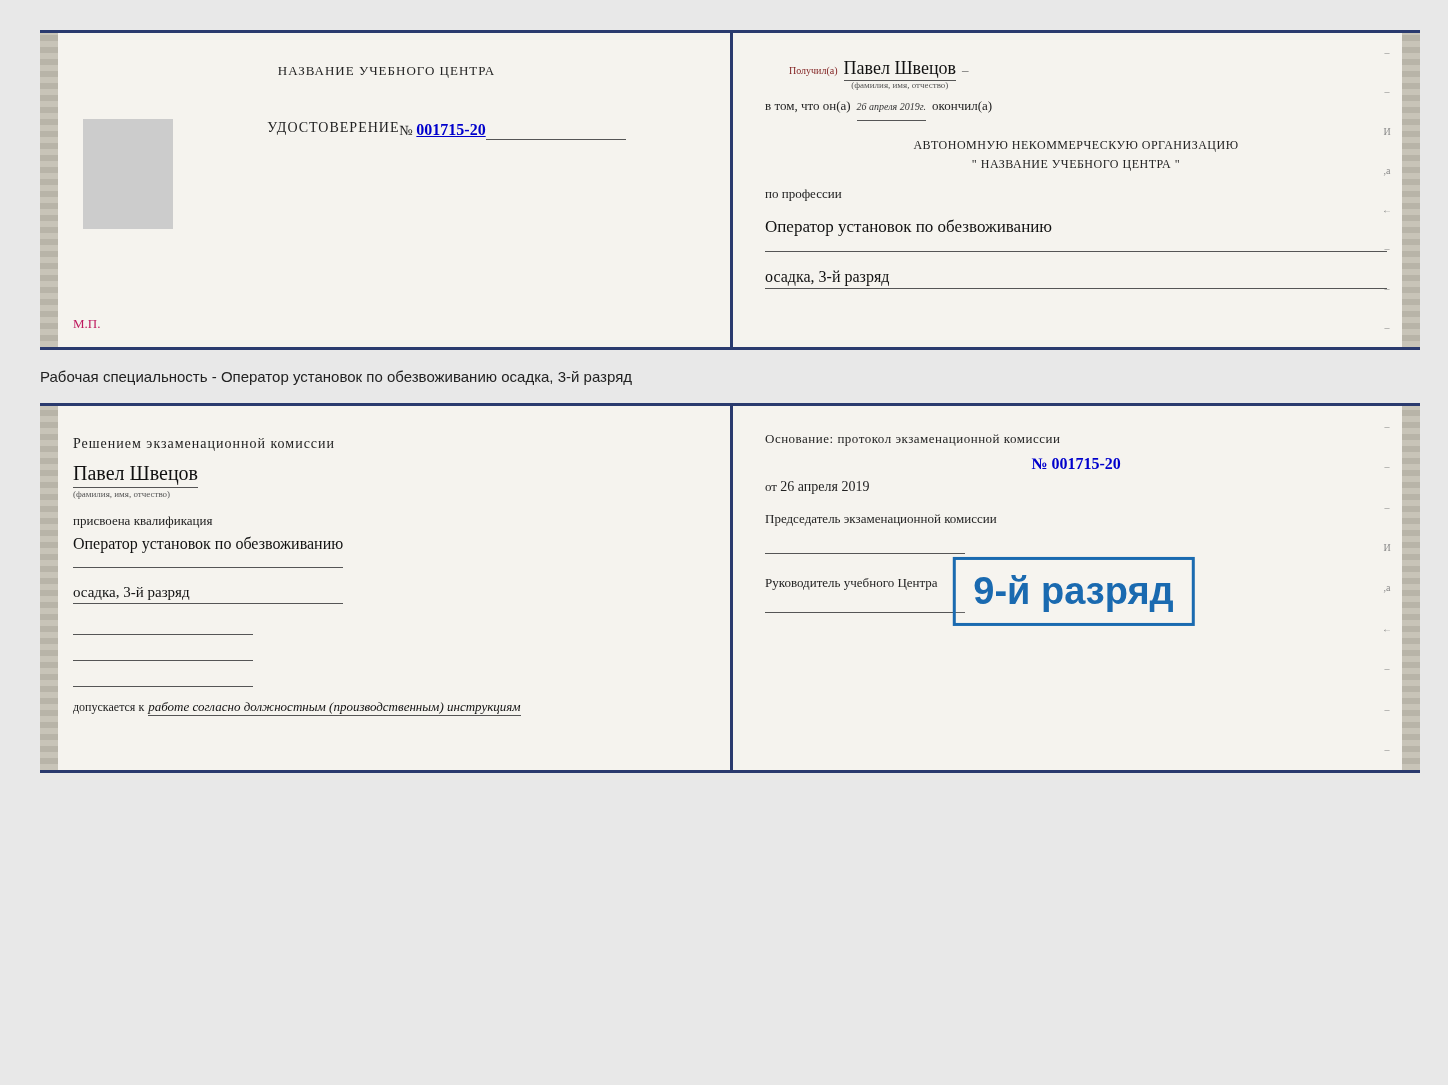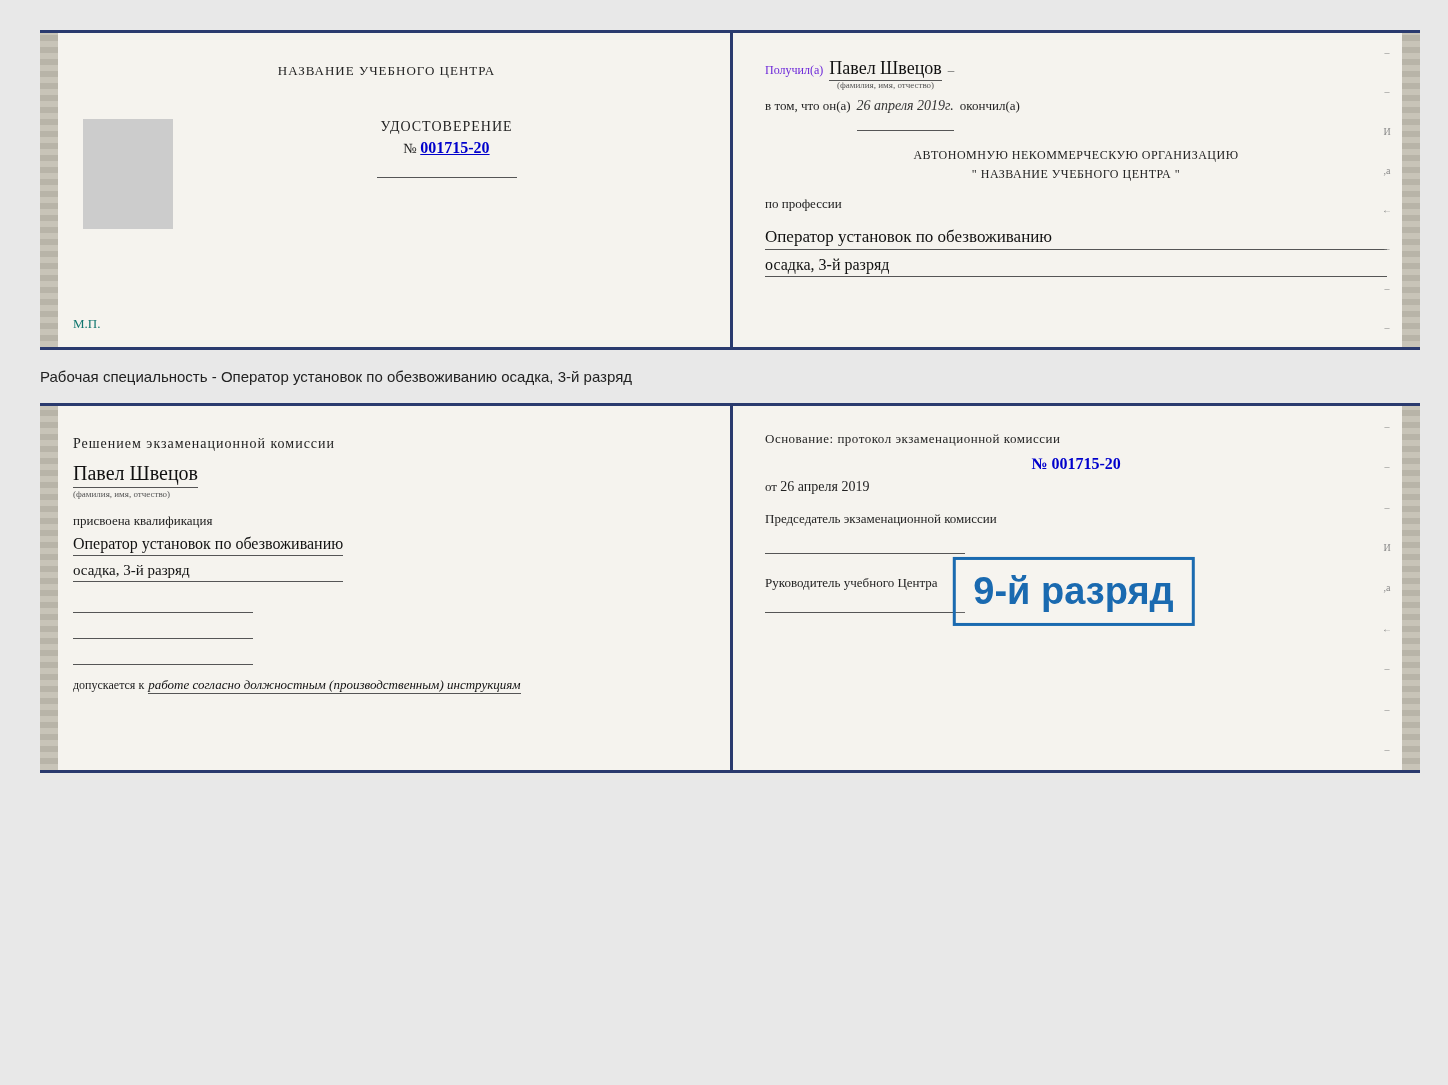--- a/index.html
+++ b/index.html
@@ -108,21 +108,21 @@
       margin: 10px 0 10px 0;
       align-self: flex-start;
       margin-left: 10px;
     }
 
     .udostoverenie-block {
       text-align: center;
       margin-top: 10px;
       flex: 1;
       display: flex;
-      flex-direction: column;
+      flex-direction: row;
       align-items: center;
       justify-content: center;
     }
 
     .udostoverenie-title {
       font-size: 14px;
       text-transform: uppercase;
       letter-spacing: 1px;
       color: #222;
       margin-bottom: 4px;
@@ -138,38 +138,39 @@
     .vydano-line {
       margin-top: 15px;
       font-size: 13px;
       color: #222;
       align-self: flex-start;
       margin-left: 0;
     }
 
     .mp-label {
       font-size: 13px;
-      color: #0f766e;
+      color: #be185d;
       position: absolute;
       bottom: 15px;
       left: 30px;
     }
 
     
     .poluchil-line {
       display: flex;
       align-items: baseline;
       gap: 6px;
       margin-bottom: 8px;
       flex-wrap: wrap;
     }
 
     .poluchil-label {
-      font-size: 12px;
-      color: #6d28d9;
+      font-size: 10px;
+      color: #7f1d1d;
+      margin-left: 24px;
     }
 
     .handwritten {
       font-family: 'Segoe Script', 'Comic Sans MS', cursive;
       font-size: 18px;
       color: #111;
       border-bottom: 1px solid #555;
       padding-bottom: 2px;
     }
 
@@ -190,25 +191,25 @@
       font-size: 13px;
       color: #222;
       margin-bottom: 15px;
       display: flex;
       align-items: baseline;
       gap: 6px;
     }
 
     .vtom-date {
       font-family: 'Segoe Script', 'Comic Sans MS', cursive;
-      font-size: 14px;
+      font-size: 10px;
       color: #333;
       font-style: italic;
       border-bottom: 1px solid #555;
-      padding-bottom: 16px;
+      padding-bottom: 8px;
     }
 
     .autonomnaya-block {
       font-size: 12px;
       text-align: center;
       text-transform: uppercase;
       letter-spacing: 0.5px;
       color: #222;
       line-height: 1.6;
       margin-bottom: 12px;
@@ -218,22 +219,22 @@
       font-size: 13px;
       color: #222;
       margin-bottom: 15px;
     }
 
     .profession-handwritten {
       font-family: 'Segoe Script', 'Comic Sans MS', cursive;
       font-size: 17px;
       color: #111;
       border-bottom: 1px solid #555;
-      padding-bottom: 2px;
-      margin-bottom: 6px;
+      padding-bottom: 14px;
+      margin-bottom: 16px;
       display: block;
     }
 
     .razryad-handwritten {
       font-family: 'Segoe Script', 'Comic Sans MS', cursive;
       font-size: 16px;
       color: #111;
       border-bottom: 1px solid #555;
       padding-bottom: 2px;
       display: block;

